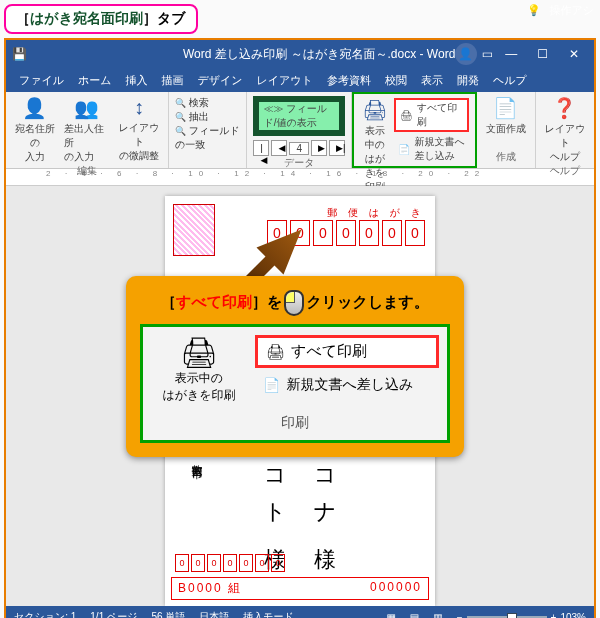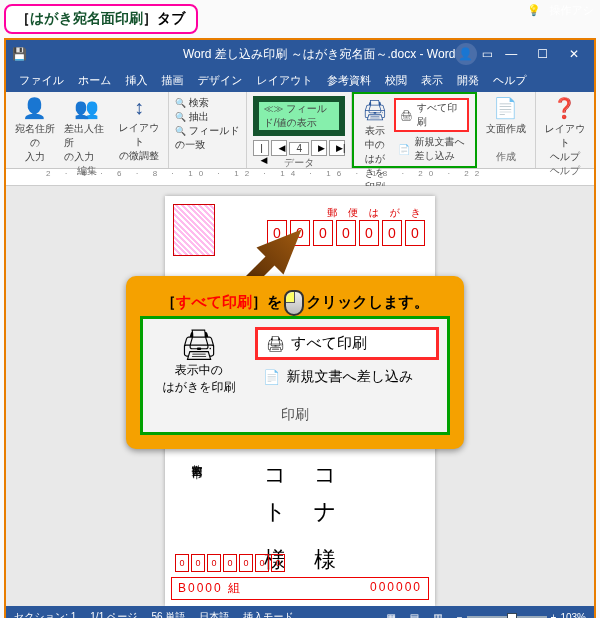--- a/index.html
+++ b/index.html
@@ -31,21 +31,21 @@
   .postcode{display:flex;gap:3px;justify-content:flex-end;margin-bottom:4px}
   .postcode .cell{width:18px;height:24px;border:1.5px solid #e00000;color:#e00000;display:flex;align-items:center;justify-content:center;font-size:14px}
   .stamp{position:absolute;left:8px;top:8px;width:40px;height:50px;border:1px solid #d00000;background:repeating-linear-gradient(45deg,#fbe,#fbe 2px,#fff 2px,#fff 4px)}
   .names{display:flex;justify-content:center;gap:20px;margin-top:210px}
   .vname{writing-mode:vertical-rl;font-size:22px;font-family:"MS Mincho",serif;letter-spacing:6px}
   .sender-post{display:flex;gap:2px;margin-top:10px}
   .sender-post .c{width:12px;height:16px;border:1px solid #d00;font-size:9px;color:#d00;display:flex;align-items:center;justify-content:center}
   .bottom-red{border:1px solid #e00;color:#e00;display:flex;justify-content:space-between;padding:2px 6px;margin-top:0;font-size:12px;letter-spacing:2px}
   
   .popup{position:absolute;left:120px;top:90px;width:310px;background:#f5a100;border:4px solid #f5a100;border-radius:10px;padding:10px;box-shadow:0 2px 6px rgba(0,0,0,.4)}
-  .popup .hint{font-size:15px;font-weight:bold;color:#000;text-align:center;}
+  .popup .hint{font-size:15px;font-weight:bold;color:#000;text-align:center;margin-bottom:8px}
   .popup .hint .hot{color:#ff0000}
   .popup .panel{background:#f3f3f3;border:3px solid #00a000;padding:8px}
   .popup .row1{display:flex;gap:8px}
   .popup .printerblk{display:flex;flex-direction:column;align-items:center;width:96px;font-size:12px}
   .popup .printerblk .ic{font-size:30px}
   .popup .rightcol{flex:1;display:flex;flex-direction:column;gap:6px}
   .popup .pa{border:3px solid #ff2a2a;background:#fff;padding:4px 8px;display:flex;align-items:center;gap:6px;font-size:15px}
   .popup .mm{padding:2px 8px;display:flex;align-items:center;gap:6px;font-size:14px}
   .popup .grpname{text-align:center;color:#555;margin-top:10px;font-size:14px}
   .arrow{position:absolute;left:210px;top:30px;width:90px;height:90px;pointer-events:none}

